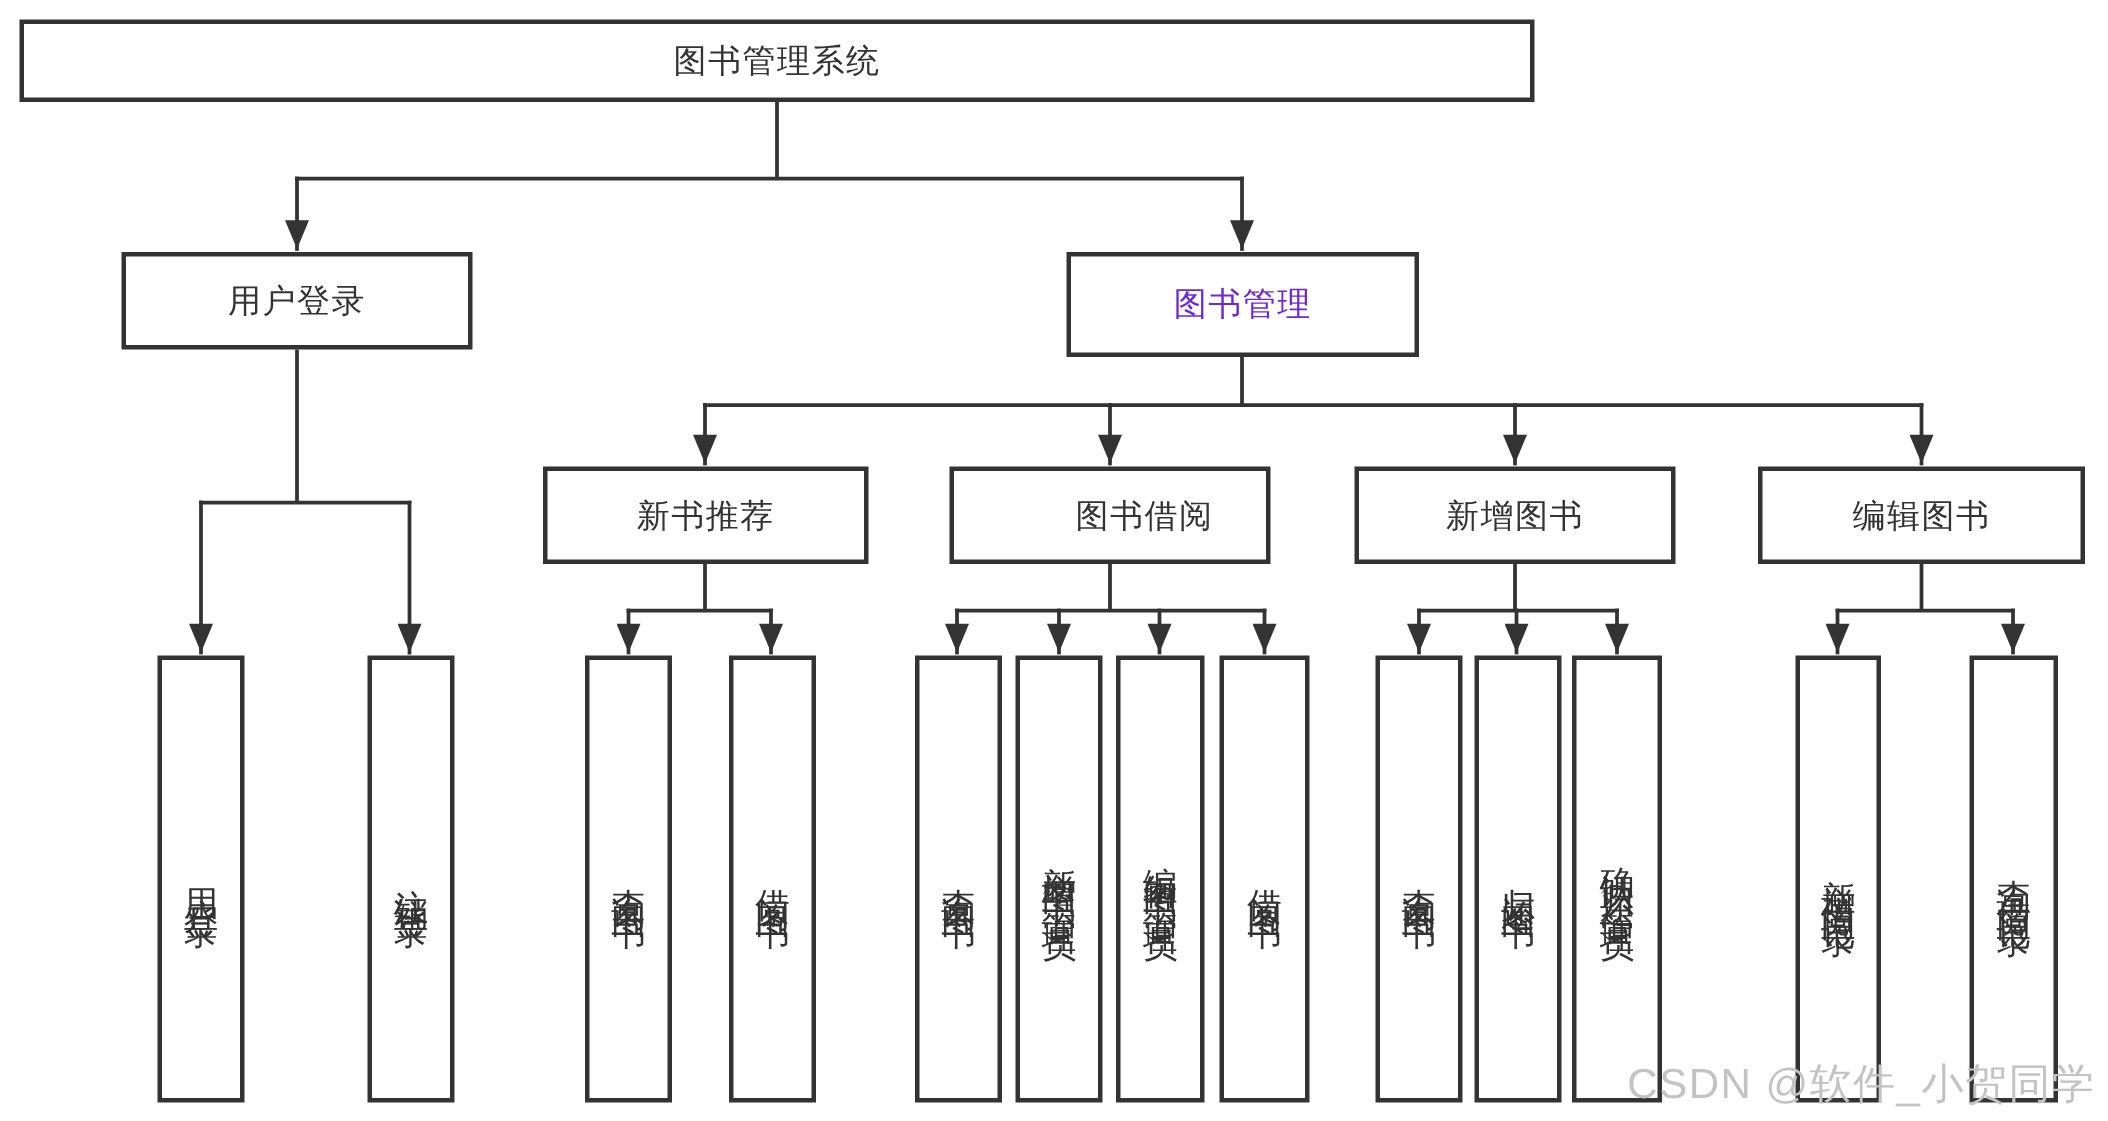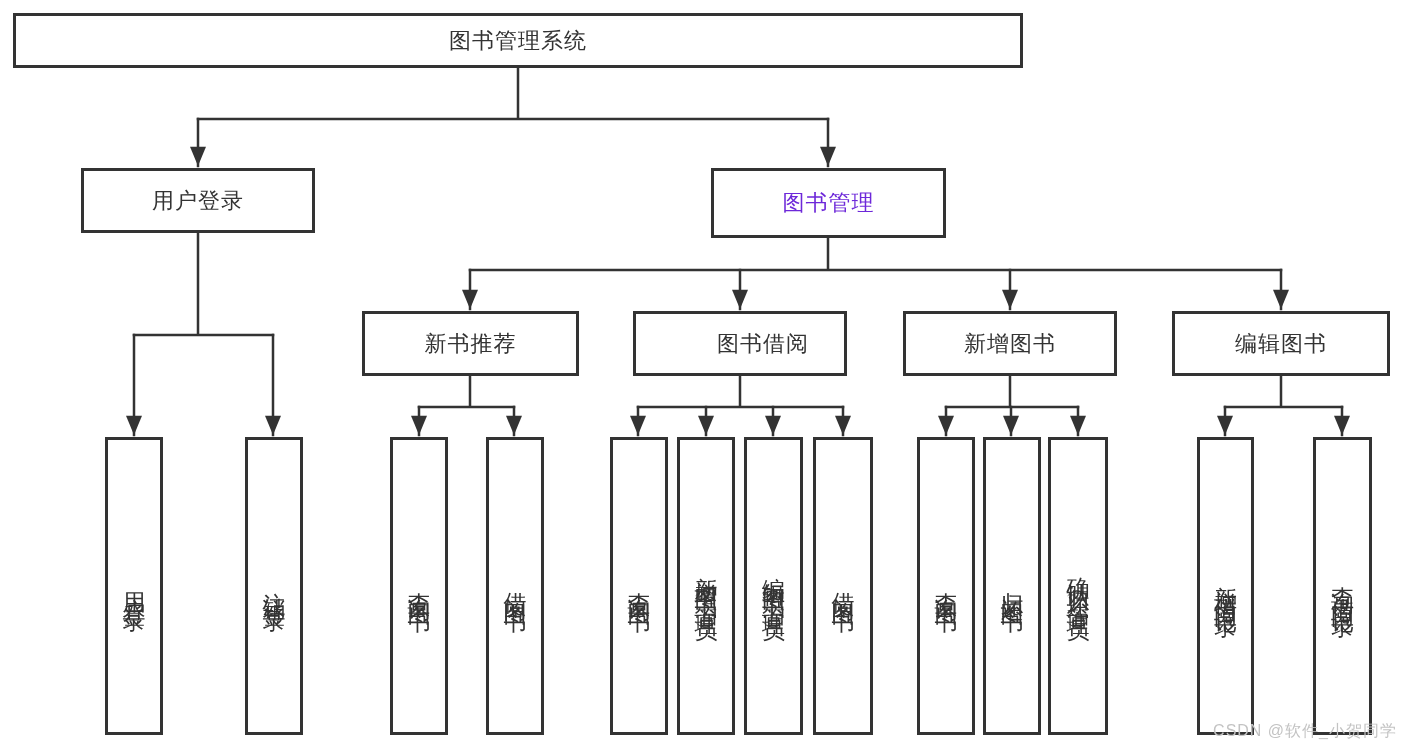--- a/index.html
+++ b/index.html
@@ -37,21 +37,21 @@
     font-size: 23px;
     letter-spacing: 6px;
     line-height: 1;
     padding: 8px 0;
   }
   .vbox span { display: inline-block; }
   #watermark {
     position: absolute;
     right: 8px;
     bottom: 5px;
-    font-size: 16px;
+    font-size: 28px;
     color: #c3c3c3;
     letter-spacing: 1px;
     white-space: nowrap;
   }
 </style>
 </head>
 <body>
 
 <div id="canvas" style="background: rgb(255, 255, 255);">
 

